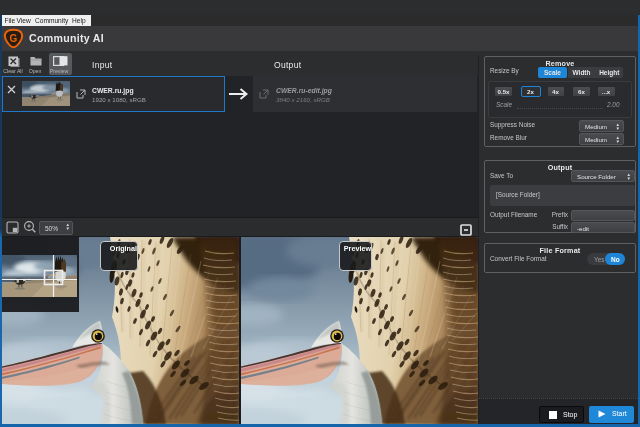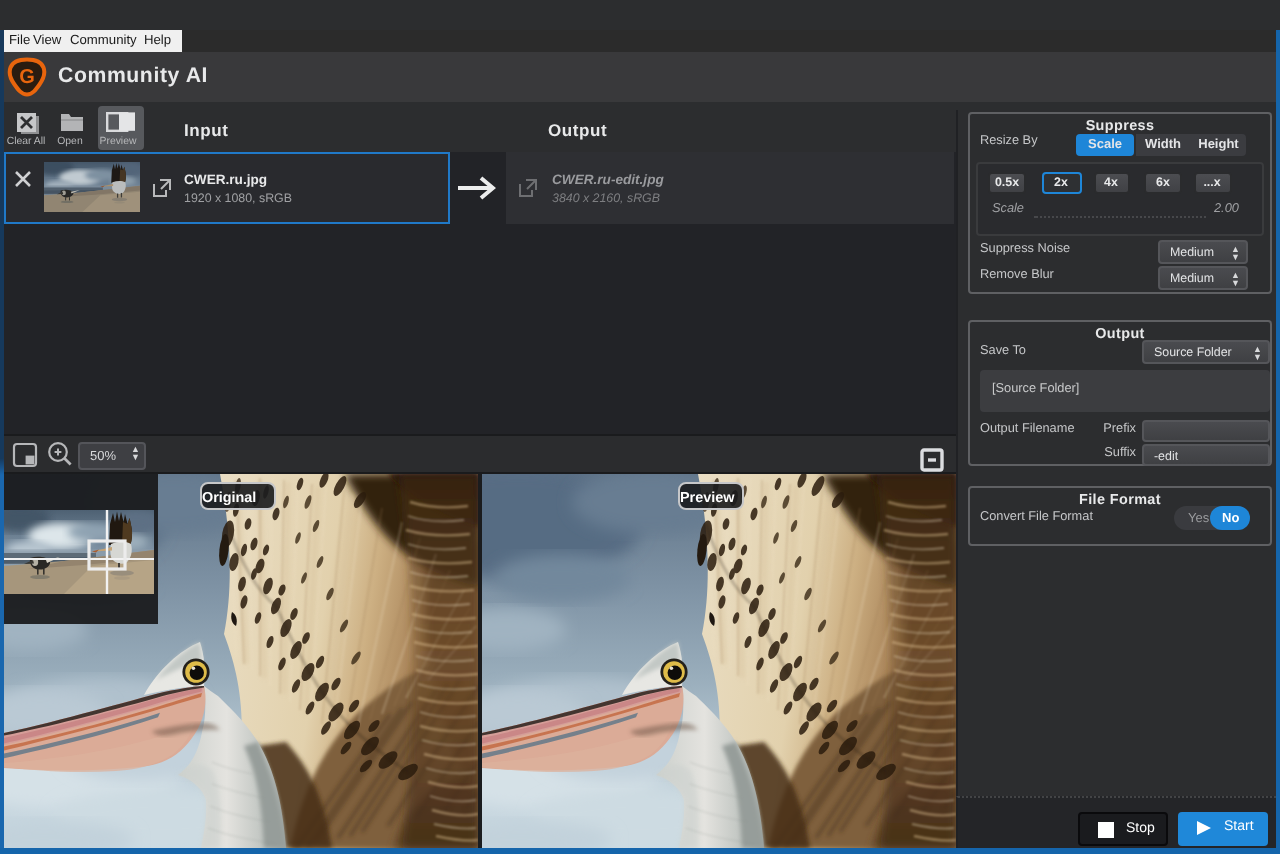--- a/index.html
+++ b/index.html
@@ -15,34 +15,34 @@
   #menubar { position:absolute; left:0; top:15px; width:640px; height:11px; background:#2b2b2b; }
   #menulight { position:absolute; left:0; top:0; width:91px; height:11px; background:#f0f0f0; color:#191919; font-size:6.6px; }
   #menulight span { position:absolute; top:1.5px; }
   
   #header { position:absolute; left:0; top:26px; width:640px; height:25px; background:#39393b; }
   #apptitle { position:absolute; left:29px; top:6px; font-size:10.6px; font-weight:bold; color:#e8e9ea; letter-spacing:0.3px; }
   
   #toolrow { position:absolute; left:0; top:51px; width:478px; height:25px; background:#2c2d2f; }
   .toollabel { position:absolute; top:17px; font-size:5.2px; color:#b6b7b9; width:30px; text-align:center; }
   #previewbtn { position:absolute; left:48.5px; top:1.5px; width:23px; height:22px; background:#57595d; border-radius:2px; }
-  .colhead { position:absolute; top:9px; font-size:8.5px; font-weight:bold; color:#e8e9ea; letter-spacing:0.3px;}
+  .colhead { position:absolute; top:9px; font-size:8.5px; font-weight:normal; color:#e8e9ea; letter-spacing:0.3px;}
   
   #filearea { position:absolute; left:0; top:76px; width:478px; height:141px; background:#222327; }
   #inrow { position:absolute; left:2px; top:0px; width:223px; height:36px; background:#292a2e; border:1px solid #2079c8; }
   #outrow { position:absolute; left:253px; top:0px; width:224px; height:36px; background:#2e2f33; }
   .fname { position:absolute; font-size:6.8px; font-weight:bold; color:#e8e9ea; }
   .fsub  { position:absolute; font-size:6.2px; color:#9fa0a3; }
   
   #zoomrow { position:absolute; left:0; top:217px; width:478px; height:20px; background:#2b2c2e; border-top:1px solid #1a1b1d; border-bottom:1px solid #1a1b1d;}
   #zoomdd { position:absolute; left:39px; top:3px; width:34px; height:14px; background:#3e3f43; border:1px solid #54555a; border-radius:2px; color:#d6d7d9; font-size:6.5px; }
   
   #preview { position:absolute; left:2px; top:237px; width:476px; height:187px; background:#8fa3b4; }
   #divider { position:absolute; left:237px; top:0; width:2px; height:187px; background:#1b1c1e; }
-  .pill { position:absolute; top:4px; height:14px; background:rgba(26,27,29,0.9); border:1px solid #c6c7c9; border-radius:4px; color:#fff; font-weight:bold; font-size:7.2px; text-align:left; }
+  .pill { position:absolute; top:4px; height:30px; background:rgba(26,27,29,0.9); border:1px solid #c6c7c9; border-radius:4px; color:#fff; font-weight:bold; font-size:7.2px; text-align:right; }
   
   #navov { position:absolute; left:0px; top:0px; width:77px; height:75px; background:rgba(26,27,30,0.95); }
   
   #sidebar { position:absolute; left:478px; top:55px; width:160px; height:372px; background:#2c2d2f; border-left:1px solid #202124; }
   .sect { position:absolute; left:5px; width:152px; border:1px solid #5f6063; border-radius:2px; }
   .legend { position:absolute; top:-5px; width:100%; text-align:center; }
   .legend span { background:#2c2d2f; padding:0 5px; font-size:7.2px; font-weight:bold; color:#e8e9ea; letter-spacing:0.2px;}
   .slabel { position:absolute; font-size:6.4px; color:#c6c7c9; }
   .dd { position:absolute; background:linear-gradient(#4a4b4f,#3f4043); border:1px solid #55565a; border-radius:2px; color:#e2e3e5; font-size:6.2px; }
   .ddtxt { position:absolute; left:5px; top:1.5px; }
@@ -163,21 +163,21 @@
           <line x1="0" y1="24.5" x2="75" y2="24.5" stroke="#f2f2f2" stroke-width="1"></line>
           <line x1="51.5" y1="0" x2="51.5" y2="42" stroke="#f2f2f2" stroke-width="1.2"></line>
           <rect x="42.5" y="15.5" width="18" height="14" fill="none" stroke="#ececec" stroke-width="1.6"></rect>
         </svg>
     </div>
   </div>
 
   <div id="sidebar">
 
     <div class="sect" style="top:1px;height:91px">
-      <div class="legend"><span>Suppress</span></div>
+      <div class="legend"><span>Remove</span></div>
       <span class="slabel" style="left:5px;top:10px">Resize By</span>
       <div class="seg" style="left:53px;top:10px;width:29px;background:#1e86d8;border-radius:2px;">Scale</div>
       <div class="seg" style="left:82.5px;top:10px;width:28px;">Width</div>
       <div class="seg" style="left:110.5px;top:10px;width:27.5px;border-radius:0 2px 2px 0;">Height</div>
       <div class="abs" style="left:3px;top:23.5px;width:144px;height:37px;background:#2a2b2e;border:1px solid #3a3b3d;border-radius:2px"></div>
       <div class="sbtn" style="left:9px;top:29px;width:19px">0.5x</div>
       <div class="sbtn" style="left:35.5px;top:29px;width:20px;background:#2e3033;border-color:#1e86d8">2x</div>
       <div class="sbtn" style="left:61.5px;top:29px;width:18px">4x</div>
       <div class="sbtn" style="left:87px;top:29px;width:19px">6x</div>
       <div class="sbtn" style="left:111.5px;top:29px;width:19px">...x</div>

